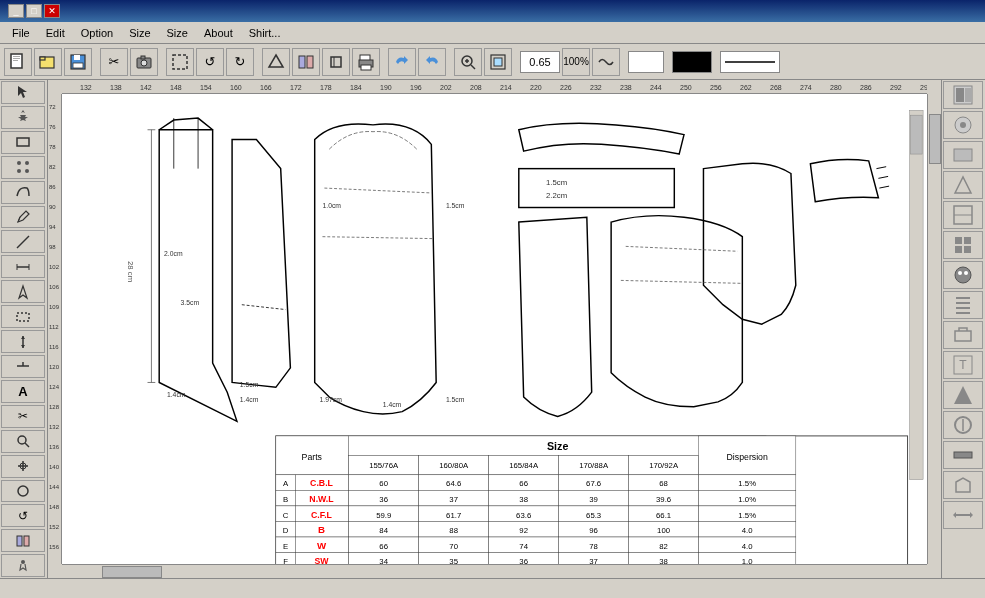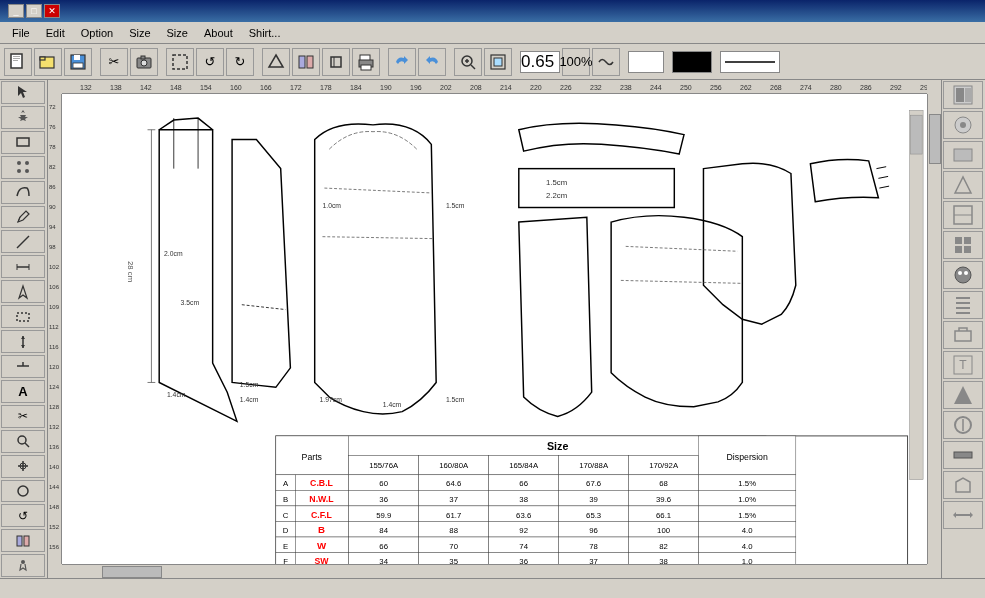--- a/index.html
+++ b/index.html
@@ -57,21 +57,22 @@
       border: 1px solid #999;
       display: flex; align-items: center; justify-content: center;
       cursor: pointer;
       font-size: 13px;
     }
     .tb-sep { width: 4px; }
     .tb-input {
       width: 36px; height: 22px;
       border: 1px solid #888;
       background: white;
-      font-size: 17px;
+      font-size: 11px;
+      text-align: center;
     }
     .tb-color-box {
       width: 40px; height: 22px;
       background: black;
       border: 1px solid #888;
     }
     .tb-line {
       width: 60px; height: 22px;
       background: white;
       border: 1px solid #888;
@@ -311,21 +312,21 @@
   </div>
   <div class="tb-btn">
     <svg width="18" height="18" viewBox="0 0 18 18">
         <rect x="2" y="2" width="14" height="14" fill="none" stroke="#333" stroke-width="1.2"></rect>
         <rect x="5" y="5" width="8" height="8" fill="#aaddff" stroke="#333" stroke-width="1"></rect>
       </svg>
   </div>
   <div class="tb-sep"></div>
 
   <input class="tb-input" type="text" value="0.65" style="width: 40px;">
-  <div class="tb-btn" style="font-size:13px;">100%</div>
+  <div class="tb-btn" style="font-size:10px;">100%</div>
   <div class="tb-btn">
     <svg width="18" height="18" viewBox="0 0 18 18">
         <path d="M2,9 Q5,4 9,9 Q13,14 16,9" fill="none" stroke="#333" stroke-width="1.5"></path>
       </svg>
   </div>
   <div class="tb-sep"></div>
 
   <input class="tb-input" type="text" style="">
   <div class="tb-sep"></div>
 

